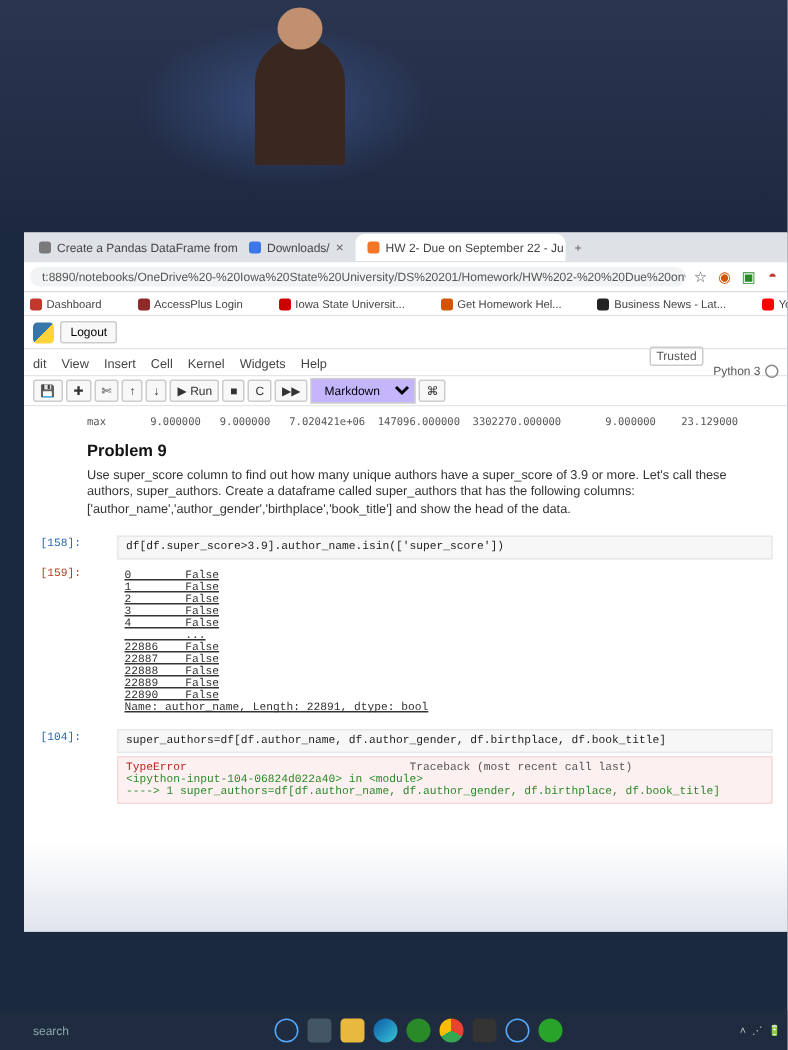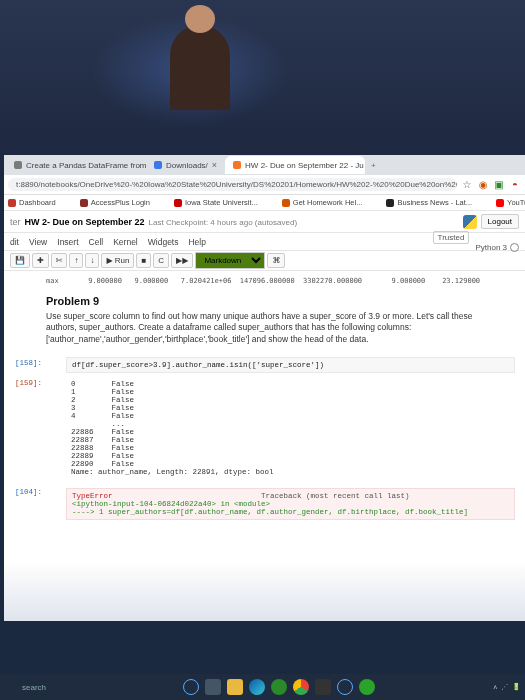--- a/index.html
+++ b/index.html
@@ -3,21 +3,21 @@
 <meta charset="utf-8">
 <style>
   * { box-sizing: border-box; margin: 0; padding: 0; }
   body { font-family: "Helvetica Neue", Arial, sans-serif; font-size: 10px; background: #1a2840; width: 525px; height: 700px; overflow: hidden; position: relative; }
   
   .photo-bg { position: absolute; top: 0; left: 0; right: 0; height: 155px; background: linear-gradient(180deg, #2a3550 0%, #1e2840 100%); }
   .screen-glow { position: absolute; top: 15px; left: 90px; width: 200px; height: 110px; background: radial-gradient(ellipse at center, rgba(80,120,200,0.4) 0%, transparent 70%); }
   .person { position: absolute; top: 25px; left: 170px; width: 60px; height: 85px; background: #3a2820; border-radius: 30px 30px 0 0; }
   .person::before { content: ""; position: absolute; top: -20px; left: 15px; width: 30px; height: 28px; background: #c09070; border-radius: 50%; }
   
-  .chrome { position: absolute; top: 155px; left: 4px; right: 0; background: #fff; }
+  .chrome { position: absolute; top: 155px; left: 16px; right: 0; background: #fff; }
   
   .tabbar { display: flex; align-items: center; height: 20px; background: #dee1e6; font-size: 8px; color: #444; padding: 0 2px; }
   .tab { display: flex; align-items: center; padding: 0 8px; height: 18px; border-radius: 6px 6px 0 0; gap: 4px; white-space: nowrap; overflow: hidden; max-width: 140px; }
   .tab.active { background: #fff; }
   .tab .favicon { width: 8px; height: 8px; border-radius: 2px; flex-shrink: 0; }
   .tab .close { color: #666; font-size: 9px; }
   .newtab { padding: 0 6px; color: #666; }
   
   .addrbar { display: flex; align-items: center; height: 20px; background: #fff; padding: 2px 4px; gap: 4px; border-bottom: 1px solid #ddd; }
   .url { flex: 1; background: #f1f3f4; border-radius: 10px; padding: 2px 8px; font-size: 8px; color: #555; white-space: nowrap; overflow: hidden; }
@@ -37,34 +37,34 @@
   .menubar { display: flex; align-items: center; justify-content: space-between; height: 18px; background: #fff; padding: 0 6px; font-size: 8.5px; color: #444; border-bottom: 1px solid #e5e5e5; }
   .menus { display: flex; gap: 10px; }
   .kernel-ind { display: flex; align-items: flex-start; gap: 6px; }
   .trusted { border: 1px solid #ccc; padding: 1px 4px; font-size: 8px; border-radius: 2px; color: #555; }
   .pyind { display: flex; align-items: center; gap: 3px; font-size: 8px; color: #555; margin-top: 12px; }
   .circ { width: 9px; height: 9px; border: 1px solid #888; border-radius: 50%; }
   
   .toolbar { display: flex; align-items: center; height: 20px; background: #fff; padding: 0 6px; gap: 2px; border-bottom: 1px solid #e5e5e5; }
   .tbtn { border: 1px solid #ccc; background: #f8f8f8; padding: 2px 4px; font-size: 8px; border-radius: 2px; min-width: 14px; text-align: center; color: #333; }
   .tbtn.run { display: flex; gap: 2px; align-items: center; }
-  .dropdown { border: 1px solid #ccc; background: #4d7c0f; padding: 2px 4px; font-size: 8px; width: 70px; }
+  .dropdown { border: 1px solid #ccc; background: #c4b5fd; padding: 2px 4px; font-size: 8px; width: 70px; }
   
   .notebook { background: #fff; padding: 6px 0 0 0; height: 350px; overflow: hidden; position: relative; }
   .truncrow { font-family: "Menlo", monospace; font-size: 7px; color: #555; padding: 0 0 6px 42px; white-space: pre; }
   
   .mdcell { padding: 4px 20px 10px 42px; }
   .mdcell h3 { font-size: 11px; font-weight: bold; margin-bottom: 4px; color: #111; }
   .mdcell p { font-size: 8.5px; color: #333; line-height: 1.35; }
   
   .codecell { position: relative; padding: 2px 10px 2px 62px; font-family: "Menlo", "Courier New", monospace; font-size: 7.5px; }
   .prompt { position: absolute; left: 0; top: 4px; width: 38px; text-align: right; color: #2a6bb0; font-size: 7.5px; }
   .prompt.out { color: #b04020; }
   .code-in { background: #f7f7f7; border: 1px solid #e8e8e8; padding: 3px 5px; white-space: pre; color: #222; overflow: hidden; }
-  .code-out { padding: 3px 5px 0 5px; white-space: pre; color: #333; }
+  .code-out { padding: 3px 5px 0 5px; white-space: pre; color: #333; text-decoration: underline; }
   .traceback { padding: 3px 5px; white-space: pre; background: #fdf0f0; border: 1px solid #f4dada; margin-top: 2px; color: #555; }
   .tb-err { color: #c02020; }
   .tb-green { color: #2a8a2a; }
   
   .fade { position: absolute; bottom: 0; left: 0; right: 0; height: 60px; background: linear-gradient(180deg, rgba(255,255,255,0) 0%, rgba(220,225,235,0.9) 100%); pointer-events: none; }
   
   .taskbar { position: absolute; bottom: 0; left: 0; right: 0; height: 26px; background: #1f2b3f; display: flex; align-items: center; padding: 0 4px; gap: 8px; }
   .task-search { flex: 0 0 60px; text-align: center; }
   .task-center { flex: 1; display: flex; justify-content: center; gap: 6px; }
   .tico { width: 16px; height: 16px; border-radius: 3px; }
@@ -135,25 +135,20 @@
     <div class="bmk">
         <span class="ico" style="background:#6441a5"></span>
         <span>Twitch</span>
       </div>
     <div class="bmk">
         <span class="ico" style="background:#cc0000"></span>
       </div>
   </div>
 
   <div class="jupyter-header">
-    <div class="jh-left">
-      <span class="jh-prefix">ter</span>
-      <b class="jh-title">HW 2- Due on September 22</b>
-      <span class="jh-check">Last Checkpoint: 4 hours ago (autosaved)</span>
-    </div>
     <div style="display:flex;gap:4px;align-items:center">
       <span style="width:14px;height:14px;background:linear-gradient(135deg,#3776ab 50%,#ffd43b 50%);border-radius:3px"></span>
       <button class="logout">Logout</button>
     </div>
   </div>
 
   <div class="menubar">
     <div class="menus">
       <span>dit</span>
       <span>View</span>
@@ -210,20 +205,21 @@
 22886    False
 22887    False
 22888    False
 22889    False
 22890    False
 Name: author_name, Length: 22891, dtype: bool</div>
     </div>
 
     <div class="codecell" style="margin-top:6px">
       <div class="prompt">[104]:</div>
+      <div class="code-in">super_authors=df[df.author_name, df.author_gender, df.birthplace, df.book_title]</div>
       <div class="traceback"><span class="tb-err">TypeError</span>                                 <span>Traceback (most recent call last)</span>
 <span class="tb-green">&lt;ipython-input-104-06824d022a40&gt; in &lt;module&gt;</span>
 <span class="tb-green">----&gt; 1 super_authors=df[df.author_name, df.author_gender, df.birthplace, df.book_title]</span></div>
     </div>
 
     <div class="fade"></div>
   </div>
 </div>
 
 <div class="taskbar">

